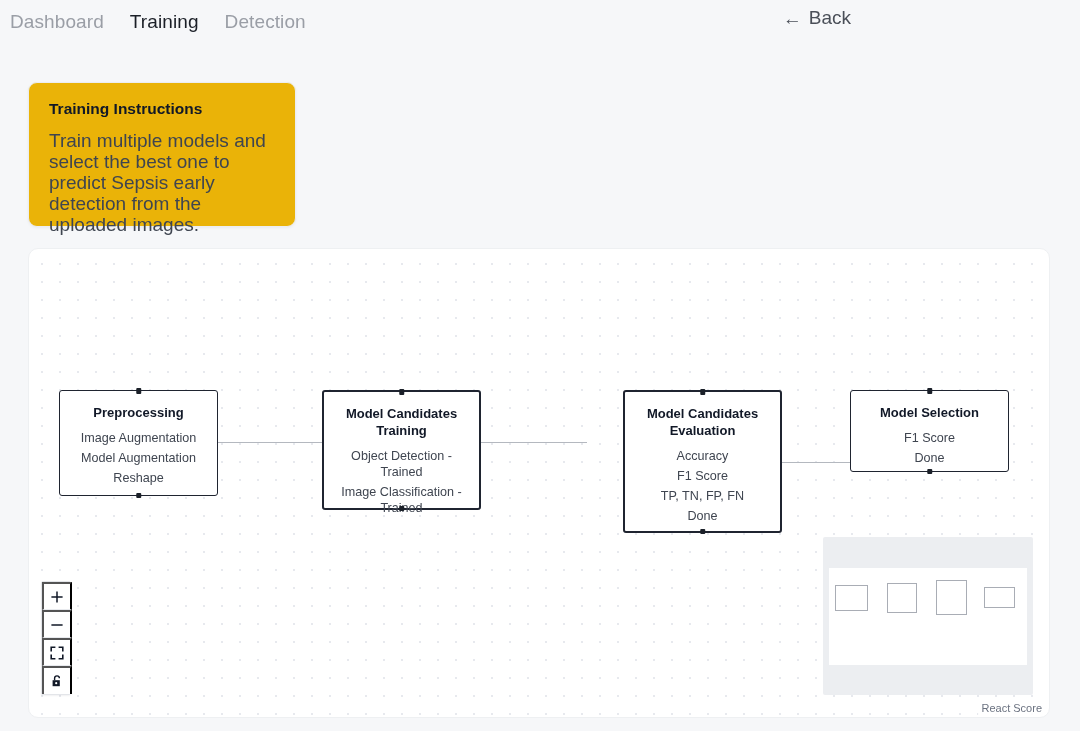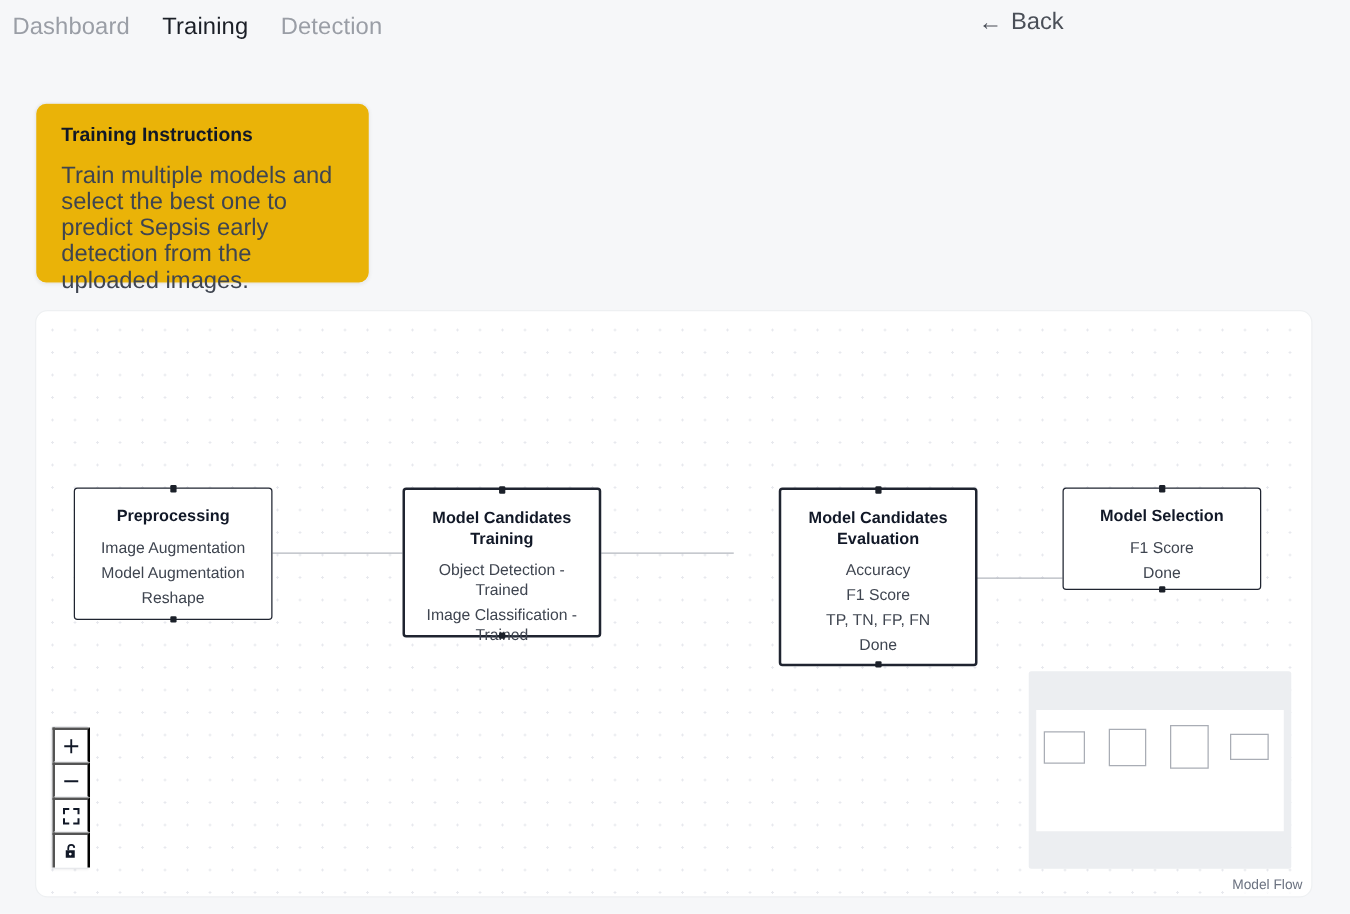--- a/index.html
+++ b/index.html
@@ -222,16 +222,16 @@
     </div>
 
     <div class="minimap">
       <div class="minimap-mask" id="minimap-mask"></div>
     <div class="mm-node" style="left: 12px; top: 48px; width: 33px; height: 26px;"></div>
         <div class="mm-node" style="left: 64px; top: 46px; width: 30px; height: 30px;"></div>
         <div class="mm-node" style="left: 113px; top: 43px; width: 31px; height: 35px;"></div>
         <div class="mm-node" style="left: 161px; top: 50px; width: 31px; height: 21px;"></div>
       </div>
 
-    <div class="attribution">Model Flow</div>
+    <div class="attribution">React Score</div>
   </div>
 
 </div>
 
 </body></html>

